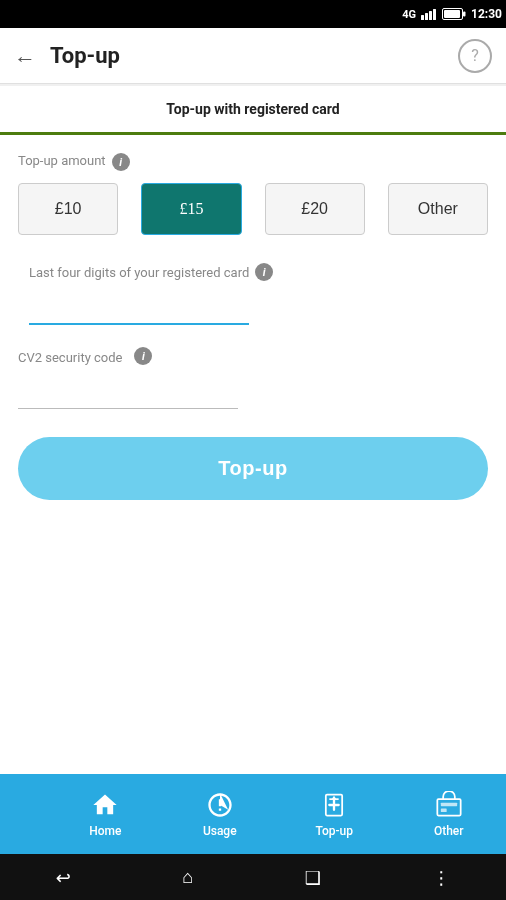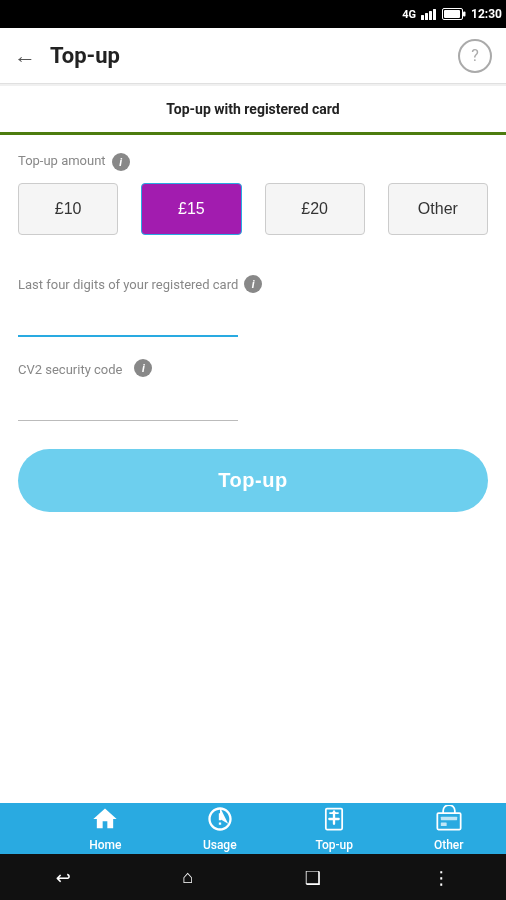--- a/index.html
+++ b/index.html
@@ -124,42 +124,44 @@
       justify-content: center;
       font-style: italic;
       font-weight: bold;
       cursor: pointer;
     }
 
     
     .amount-buttons {
       display: flex;
       gap: 23px;
-      margin-bottom: 40px;
+      margin-bottom: 28px;
     }
     .amount-btn {
       flex: 1;
       padding: 16px 6px;
       border: 1px solid #ccc;
       border-radius: 4px;
       background: #f5f5f5;
       font-size: 16px;
       color: #333;
       cursor: pointer;
       text-align: center;
     }
     .amount-btn.selected {
-      background: #a21caf;
+      background: #0f766e;
       color: #fff;
       border-color: #29aae1;
+      font-family: Liberation Serif, serif;
     }
 
     
     .card-section {
       margin-bottom: 22px;
+      margin-left: 11px;
     }
     .card-label {
       font-size: 13px;
       color: #888;
       display: flex;
       align-items: center;
       gap: 6px;
       margin-bottom: 8px;
     }
     .card-input {
@@ -214,21 +216,21 @@
       cursor: pointer;
       letter-spacing: 0.5px;
     }
 
     
     .bottom-nav {
       position: absolute;
       bottom: 46px;
       left: 0;
       width: 506px;
-      height: 51px;
+      height: 80px;
       background: #29aae1;
       display: flex;
       align-items: center;
       padding-left: 48px;
     }
     .nav-item {
       flex: 1;
       display: flex;
       flex-direction: column;
       align-items: center;

